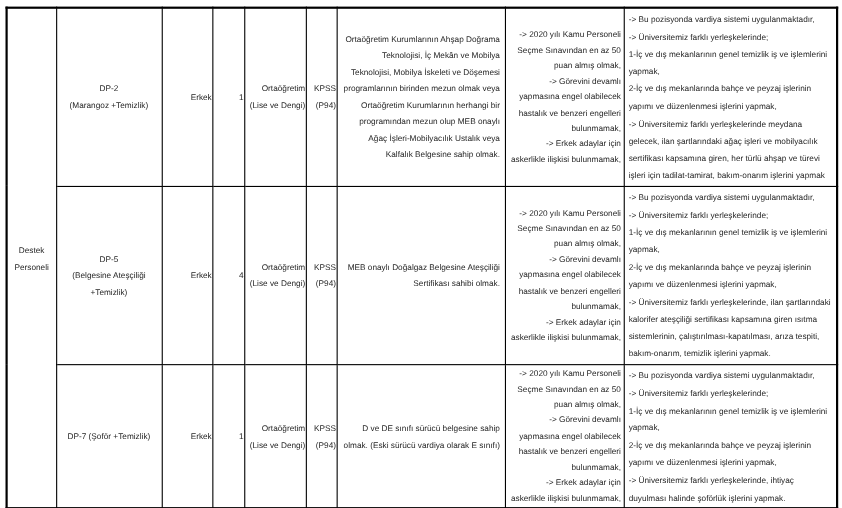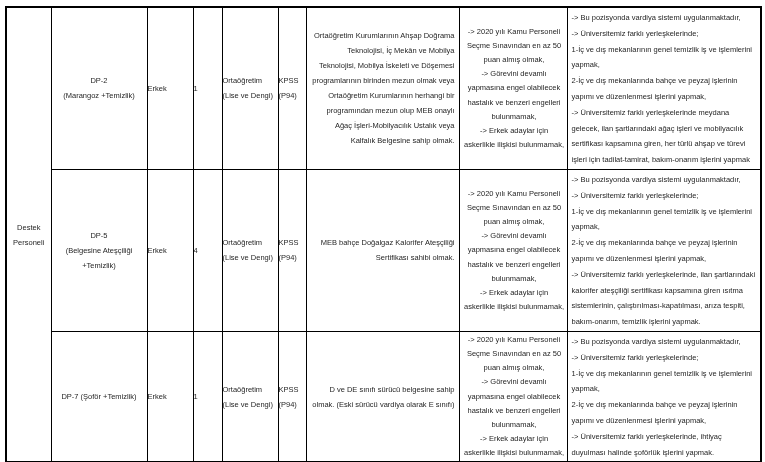--- a/index.html
+++ b/index.html
@@ -23,23 +23,23 @@
     padding: 1px 2px;
     vertical-align: middle;
     overflow: hidden;
     word-wrap: break-word;
   }
   tr.r1 { height: 159px; }
   tr.r2 { height: 161px; }
   tr.r3 { height: 129px; }
   td.c-cat    { text-align: center; line-height: 15px; padding: 1px; margin-left: 20px; }
   td.c-title  { text-align: center; line-height: 15px; padding: 1px 3px; }
-  td.c-center { text-align: left; line-height: 15px; padding: 1px 0; }
+  td.c-center { text-align: right; line-height: 15px; padding: 1px 0; }
   td.c-req    { text-align: right; line-height: 15px; padding: 1px 4px; }
-  td.c-cond   { text-align: center; line-height: 14.1px; padding: 1px 2px 1px 4px; }
+  td.c-cond   { text-align: right; line-height: 14.1px; padding: 1px 2px 1px 4px; }
   td.c-duty   { text-align: left; line-height: 15.8px; padding: 2px 2px 1px 4px; vertical-align: top; }
   .line { display: block; }
 </style>
 </head>
 <body>
 
 <div class="page">
   <table class="jobs">
     <colgroup>
       <col style="width:45px">
@@ -79,21 +79,21 @@
       </tr>
       <tr class="r2">
         <td class="c-title">
             <span class="line">DP-5</span>
             <span class="line">(Belgesine Ateşçiliği +Temizlik)</span>
           </td>
         <td class="c-center">Erkek</td>
         <td class="c-center">4</td>
         <td class="c-center">Ortaöğretim (Lise ve Dengi)</td>
         <td class="c-center">KPSS (P94)</td>
-        <td class="c-req">MEB bahçe Doğalgaz Kalorifer Ateşçiliği Sertifikası sahibi olmak.</td>
+        <td class="c-req">MEB onaylı Doğalgaz Belgesine Ateşçiliği Sertifikası sahibi olmak.</td>
         <td class="c-cond">
             <span class="line">-&gt; 2020 yılı Kamu Personeli Seçme Sınavından en az 50 puan almış olmak,</span>
             <span class="line">-&gt; Görevini devamlı yapmasına engel olabilecek hastalık ve benzeri engelleri bulunmamak,</span>
             <span class="line">-&gt; Erkek adaylar için askerlikle ilişkisi bulunmamak,</span>
           </td>
         <td class="c-duty">
             <span class="line">-&gt; Bu pozisyonda vardiya sistemi uygulanmaktadır,</span>
             <span class="line">-&gt; Üniversitemiz farklı yerleşkelerinde;</span>
             <span class="line">1-İç ve dış mekanlarının genel temizlik iş ve işlemlerini yapmak,</span>
             <span class="line">2-İç ve dış mekanlarında bahçe ve peyzaj işlerinin yapımı ve düzenlenmesi işlerini yapmak,</span>

